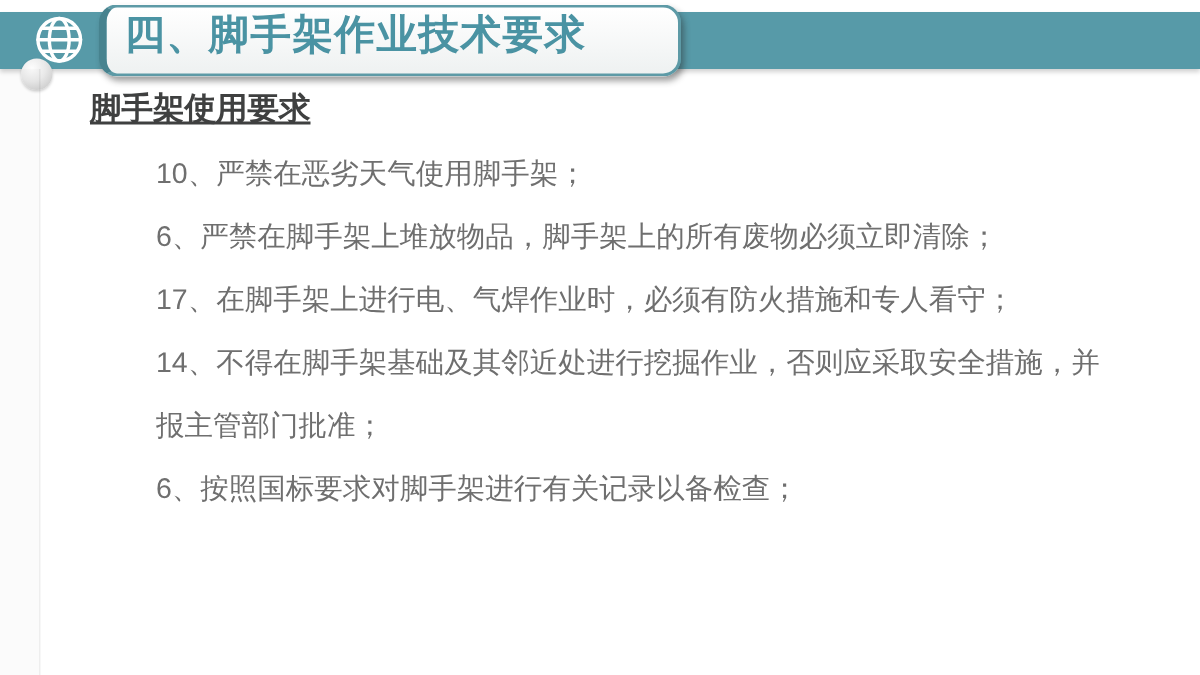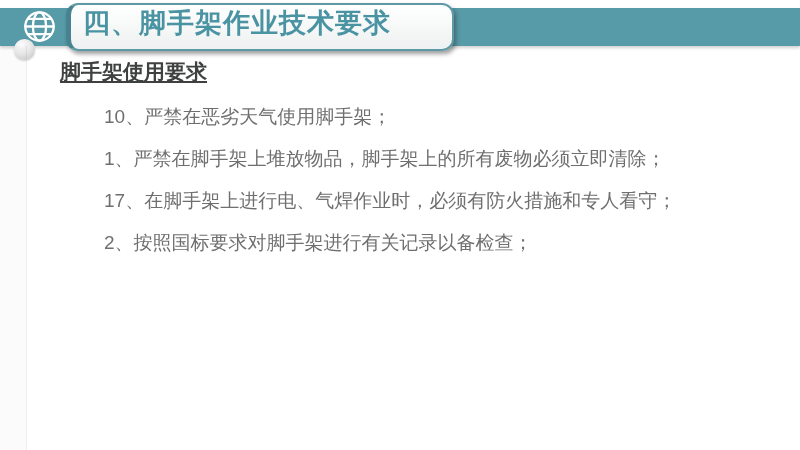--- a/index.html
+++ b/index.html
@@ -115,18 +115,19 @@
     <span class="pill-title">四、脚手架作业技术要求</span>
   </div>
 
   <div class="edge-strip"></div>
 
   <h2 class="subtitle">脚手架使用要求</h2>
 
   <div class="list">
 
   <p>10、严禁在恶劣天气使用脚手架；</p>
-      <p>1、严禁在脚手架上堆放物品，脚手架上的所有废物必须立即清除；</p>
+      <p>6、严禁在脚手架上堆放物品，脚手架上的所有废物必须立即清除；</p>
       <p>17、在脚手架上进行电、气焊作业时，必须有防火措施和专人看守；</p>
-      <p>2、按照国标要求对脚手架进行有关记录以备检查；</p>
+      <p>14、不得在脚手架基础及其邻近处进行挖掘作业，否则应采取安全措施，并报主管部门批准；</p>
+      <p>6、按照国标要求对脚手架进行有关记录以备检查；</p>
     </div>
 
 </div>
 
 </body></html>

